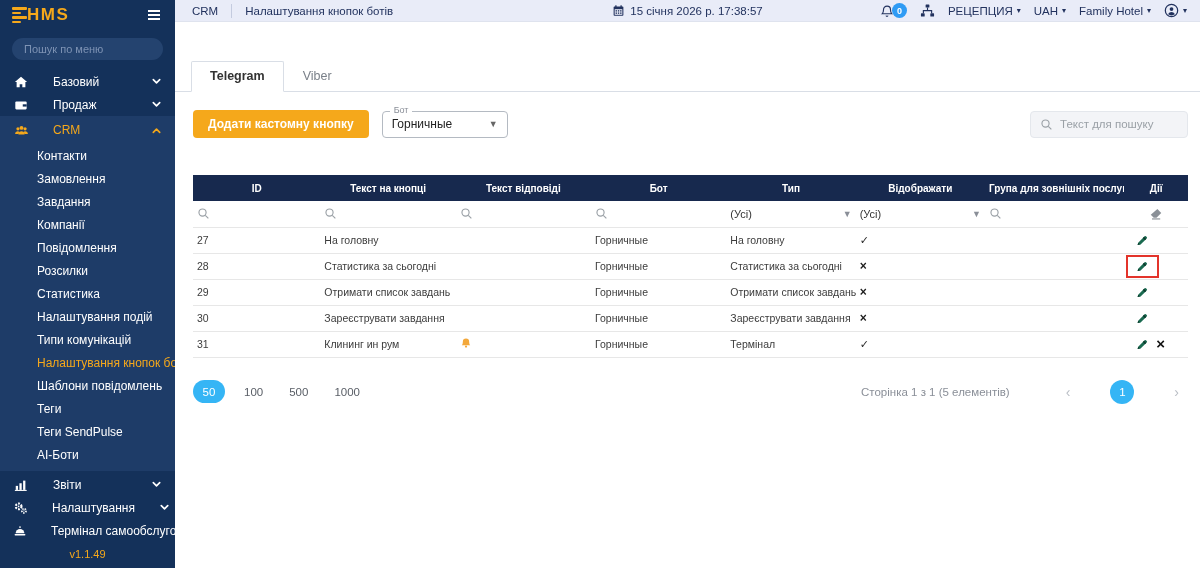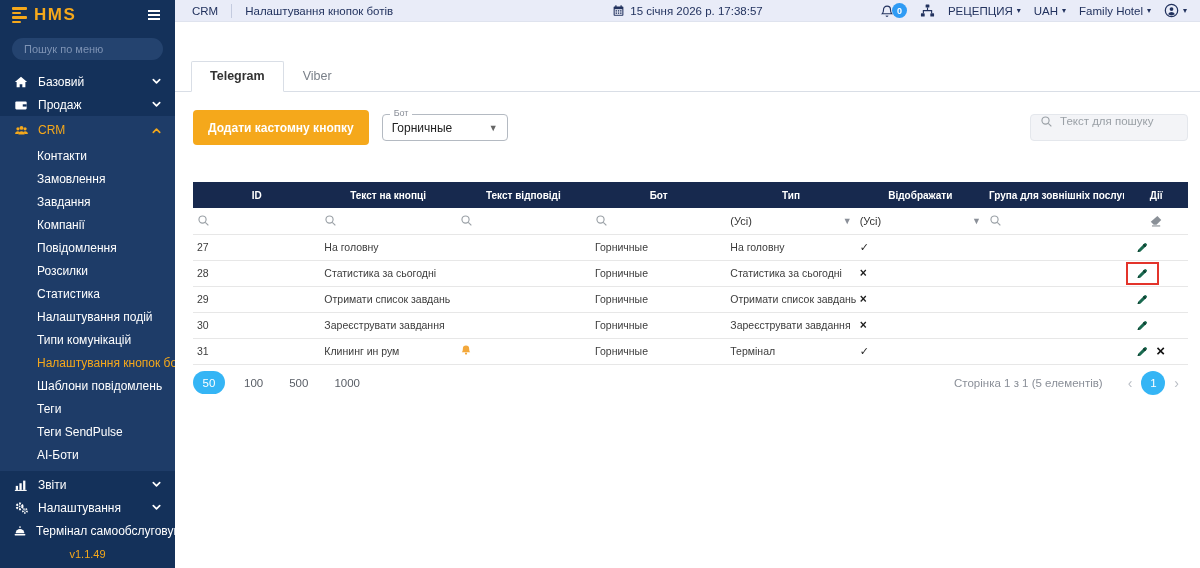--- a/index.html
+++ b/index.html
@@ -1,33 +1,33 @@
 <!DOCTYPE html>
 <html><head>
 <meta charset="utf-8">
 <style>
   * { margin:0; padding:0; box-sizing:border-box; }
   html,body { width:1200px; height:568px; overflow:hidden; font-family:"Liberation Sans","DejaVu Sans",sans-serif; background:#fff; }
   .app { display:flex; width:1200px; height:568px; }
 
   
   .sidebar { width:175px; min-width:175px; background:#14315a; color:#fff; display:flex; flex-direction:column; }
-  .sb-header { height:30px; display:flex; align-items:center; padding:4px 12px; gap:7px; }
+  .sb-header { height:30px; display:flex; align-items:center; padding:4px 12px; }
   .logo-mark { display:flex; flex-direction:column; gap:2px; }
   .logo-mark i { display:block; height:2.5px; background:#f5a81b; border-radius:1px; }
   .logo-mark i:nth-child(1){width:15px} .logo-mark i:nth-child(2){width:9px}
   .logo-mark i:nth-child(3){width:15px} .logo-mark i:nth-child(4){width:9px}
   .logo-text { color:#f5a81b; font-weight:bold; font-size:17px; letter-spacing:1.5px; }
   .sb-burger { margin-left:auto; display:flex; flex-direction:column; gap:2.5px; cursor:pointer; padding:3px; }
   .sb-burger i { display:block; width:12px; height:1.8px; background:#fff; }
   .sb-search { margin:8px 12px 10px; }
   .sb-search input { width:100%; height:22px; background:#24436f; border:none; border-radius:12px; padding:0 12px; color:#c7d3e6; font-size:11px; outline:none; font-family:inherit; }
   .sb-search input::placeholder { color:#7e93b4; }
   .sb-nav { flex:1; display:flex; flex-direction:column; font-size:12px; overflow:hidden; }
-  .menu-item { height:28px; display:flex; align-items:center; gap:9px; padding:0 13px; cursor:pointer; white-space:nowrap; }
+  .menu-item { height:28px; display:flex; align-items:center; gap:24px; padding:0 13px; cursor:pointer; white-space:nowrap; }
   .menu-item .mi-label { flex:1; }
   .menu-item .icon { width:16px; color:#fff; }
   .crm-group { background:#1e3c68; padding-bottom:5px; margin-bottom:2px; }
   .crm-group .menu-item, .crm-group .menu-item .icon { color:#f5a81b; }
   .crm-sub-item { padding:4.5px 10px 4.5px 37px; color:#fff; cursor:pointer; white-space:nowrap; font-size:12px; }
   .crm-sub-item.active { color:#f5a81b; }
   .chev { display:inline-flex; color:#fff; }
   .crm-group .chev { color:#f5a81b; }
   .version { text-align:center; color:#f5a81b; font-size:11px; padding:6px 0 8px; }
 
@@ -42,25 +42,25 @@
   .caret { font-size:8px; color:#22325e; line-height:1; }
   .badge { background:#2f9bf4; color:#fff; border-radius:8px; min-width:15px; height:15px; font-size:9px; font-weight:bold; display:inline-flex; align-items:center; justify-content:center; padding:0 3px; margin-left:-2px; }
   .bell-wrap { display:flex; align-items:center; cursor:pointer; }
 
   .tabs { display:flex; align-items:flex-end; padding:6px 16px 0 16px; border-bottom:1px solid #d9dee6; height:22px; background:#fff;margin-top:48px; }
   .tab { padding:7px 18px 8px; font-size:12.5px; color:#7a8089; cursor:pointer; border:1px solid transparent; margin-bottom:-1px; border-radius:2px 2px 0 0; }
   .tab.active { border-color:#d9dee6; border-bottom-color:#fff; color:#333; font-weight:700; background:#fff; }
 
   .content { padding:18px 12px 0 18px; flex:1; }
   .toolbar { display:flex; align-items:center; margin-bottom:11px; }
-  .btn-add { background:#f5a81b; color:#fff; font-weight:bold; font-size:12px; border:none; border-radius:4px; padding:0 15px; height:35px; cursor:pointer; font-family:inherit; }
+  .btn-add { background:#f5a81b; color:#fff; font-weight:bold; font-size:12px; border:none; border-radius:4px; padding:0 15px; height:28px; cursor:pointer; font-family:inherit; }
   .bot-select { position:relative; border:1px solid #b4bac2; border-radius:4px; height:27px; width:126px; margin-left:13px; display:flex; align-items:center; padding:0 9px; font-size:12px; color:#222; cursor:pointer; background:#fff; }
   .bot-select .legend { position:absolute; top:-7px; left:7px; background:#fff; font-size:9px; color:#8a8f98; padding:0 4px; }
   .bot-select .sel-caret { margin-left:auto; color:#666; font-size:9px; }
-  .search-box { margin-left:auto; background:#f3f4f7; border:1px solid #e4e7ec; border-radius:4px; height:27px; width:158px; display:flex; align-items:flex-start; padding:0 9px; gap:7px; color:#9aa0a6; }
+  .search-box { margin-left:auto; background:#f3f4f7; border:1px solid #e4e7ec; border-radius:4px; height:27px; width:158px; display:flex; align-items:center; padding:0 9px; gap:7px; color:#9aa0a6; }
   .search-box input { border:none; background:transparent; outline:none; width:100%; font-size:11.5px; color:#444; font-family:inherit; }
   .search-box input::placeholder { color:#9aa0a6; }
 
   
   table.grid { width:100%; border-collapse:collapse; table-layout:fixed;margin-top:37px; }
   .grid thead th { background:#17294e; color:#fff; font-size:10px; font-weight:bold; height:26px; text-align:center; padding:0 4px; overflow:hidden; white-space:nowrap; cursor:pointer; }
   .grid td { overflow:hidden; white-space:nowrap; }
   .filter-row td { height:34px; border-bottom:1px solid #e0e0e0; padding:0 8px; }
   .f-cell { display:flex; align-items:center; color:#9aa0a6; }
   .f-select { display:flex; align-items:center; width:100%; font-size:11px; color:#333; cursor:pointer; }
@@ -68,21 +68,21 @@
   .f-clear { justify-content:center; }
   .grid tbody td { height:26px; border-bottom:1px solid #e7e7e7; font-size:10.5px; color:#3c3c3c; padding:0 4px; }
   .mark-yes { color:#2b2b2b; font-size:11px; font-weight:600; }
   .mark-no { color:#1d1d1d; font-size:12px; font-weight:bold; }
   .act-wrap { display:inline-flex; align-items:center; gap:7px; padding:3px 8px; }
   .act-wrap.hl { outline:2px solid #e3342b; }
   .xdel { color:#111; font-weight:bold; font-size:15px; line-height:0.8; cursor:pointer; }
   .edit-btn { cursor:pointer; display:inline-flex; line-height:0; }
 
   
-  .pager { display:flex; align-items:center; margin-top:6px; font-size:11.5px; color:#6f747c; }
+  .pager { display:flex; align-items:center; margin-top:22px; font-size:11.5px; color:#6f747c;gap:31px; }
   .size-chip { min-width:32px; height:23px; border-radius:12px; display:inline-flex; align-items:center; justify-content:center; margin-right:12px; cursor:pointer; padding:0 7px; color:#595e66; }
   .size-chip.active { background:#35b5f5; color:#fff; }
   .pager-info { margin-left:auto; color:#8a8f98; margin-right:16px; }
   .pg-arrow { color:#b9bec5; margin:0 9px; font-size:14px; cursor:pointer; }
   .pg-num { width:24px; height:24px; border-radius:50%; background:#35b5f5; color:#fff; display:inline-flex; align-items:center; justify-content:center; font-size:11.5px; cursor:pointer; }
 
   .icon { display:inline-flex; align-items:center; justify-content:center; line-height:0; }
 </style>
 </head>
 <body>

